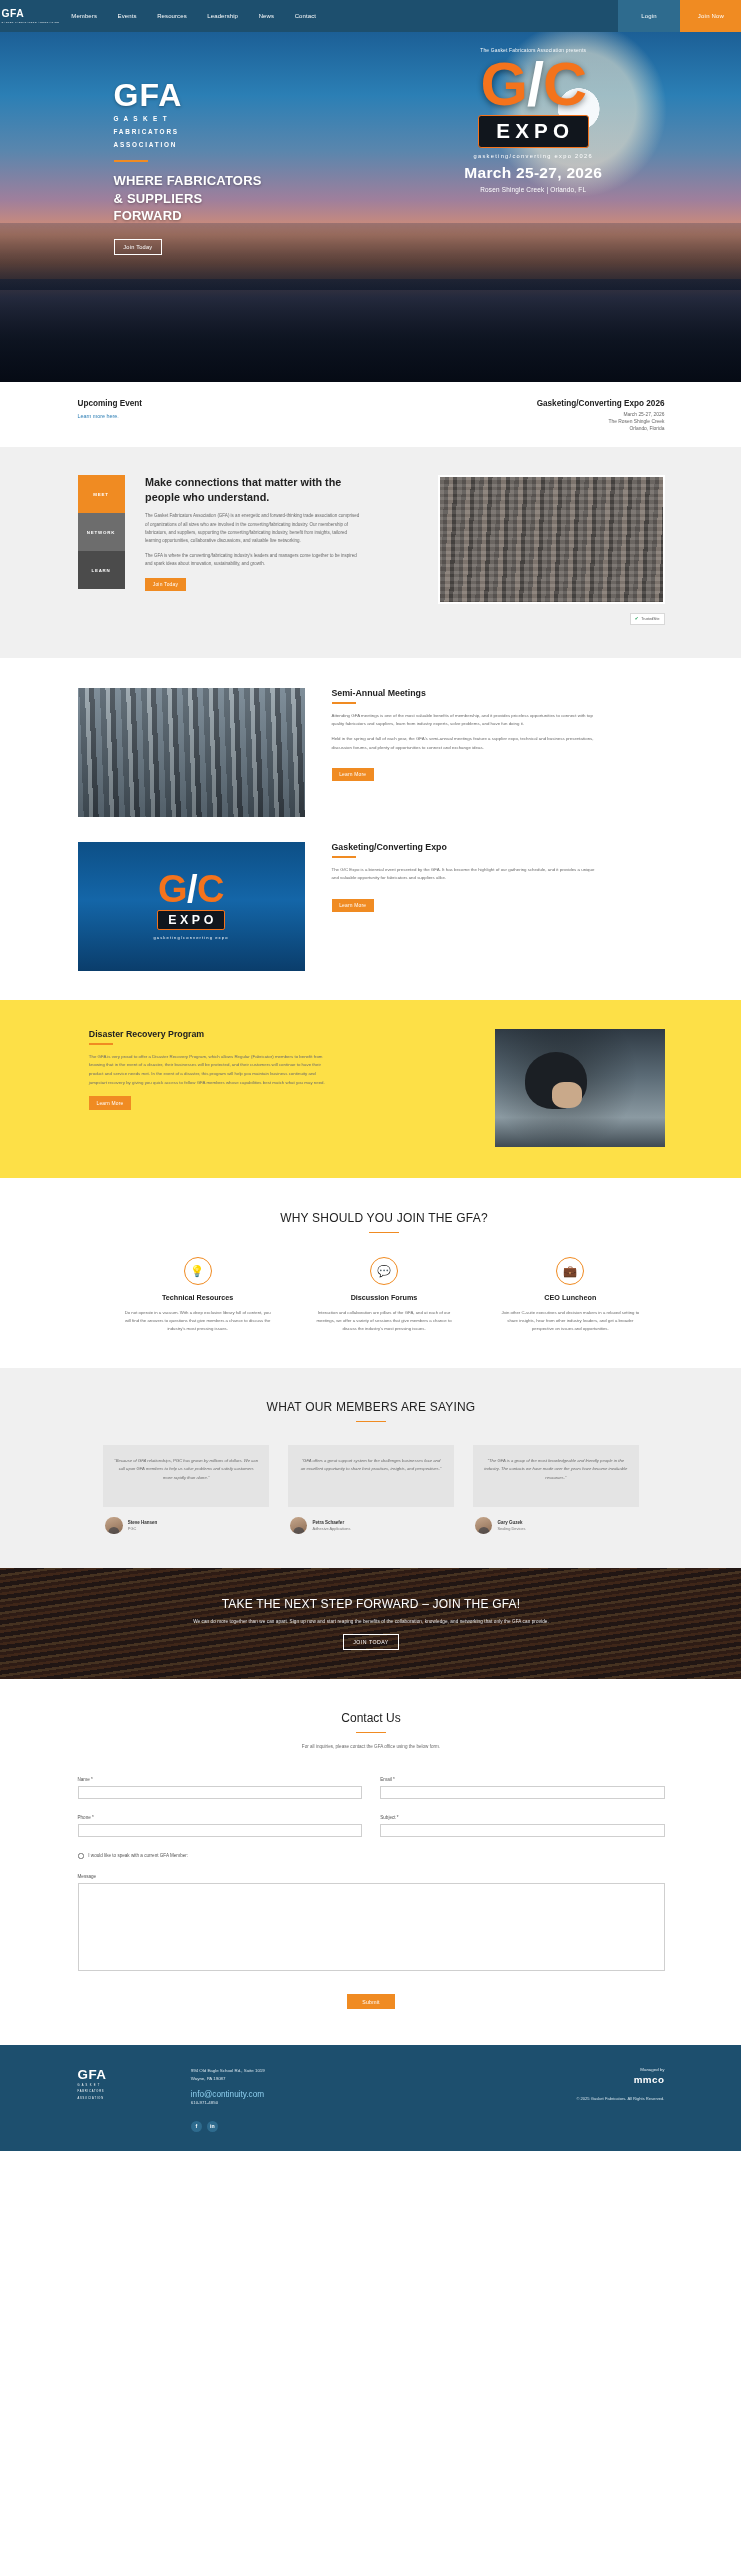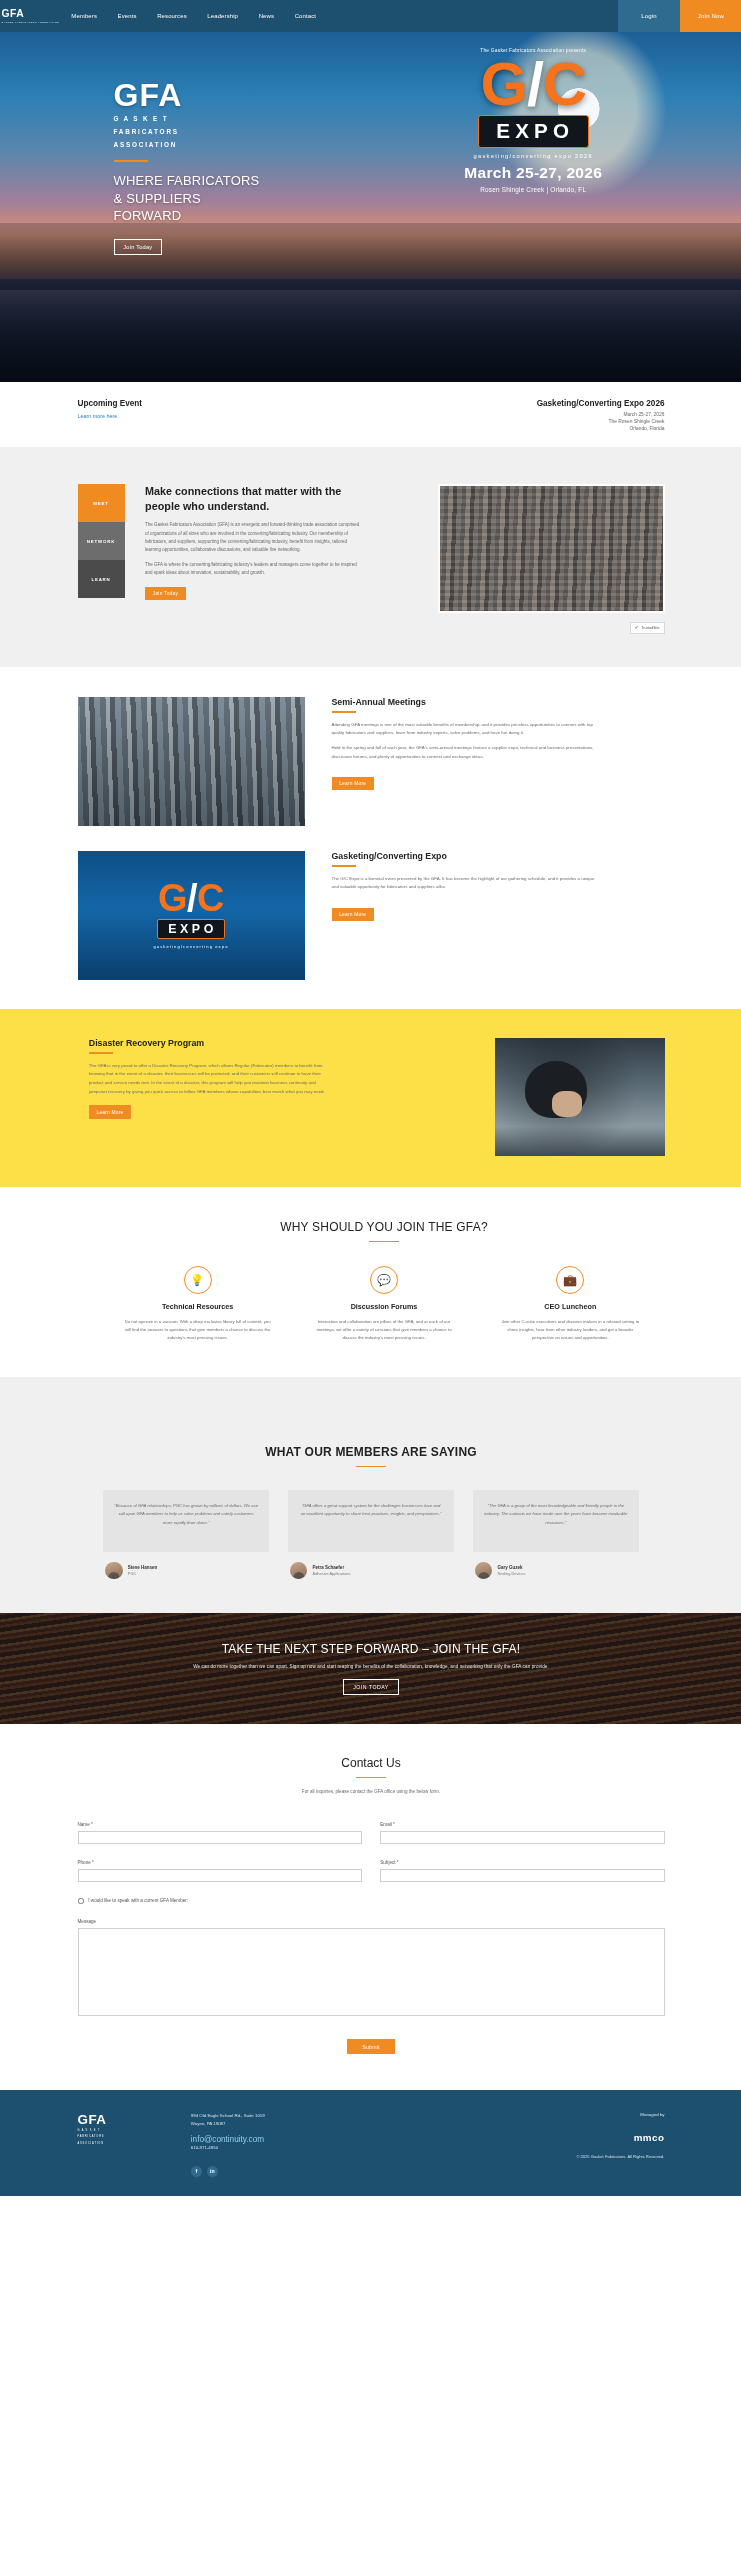--- a/index.html
+++ b/index.html
@@ -75,21 +75,21 @@
   .hero-logo-box .big {
     font-size: 32px; font-weight: bold; letter-spacing: 1px; line-height: 1;
     text-shadow: 0 1px 3.1px rgba(0,0,0,.35);
   }
   .hero-logo-box .small {
     font-size: 6.4px; font-weight: bold; letter-spacing: 1.8px; line-height: 1.5;
     margin-top: 3.1px;
   }
   .hero-rule { width: 34px; height: 1.5px; background: #f08b22; margin: 11.3px 0 10.3px; }
   .hero-tagline {
-    color: #fff; font-size: 13px; font-weight: normal; line-height: 1.35;
+    color: #fff; font-size: 13px; font-weight: bold; line-height: 1.35;
     letter-spacing: 0.2px; text-shadow: 0 1px 2.6px rgba(0,0,0,.35);
   }
   .hero-join {
     display: inline-block; margin-top: 14.4px; border: 0.5px solid #fff;
     color: #fff; font-size: 5.7px; padding: 4.1px 8.8px; letter-spacing: 0.2px;
   }
   .hero-right {
     position: absolute; right: 10.3px; top: 15.5px; width: 242px; text-align: center;
     color: #fff;
   }
@@ -118,21 +118,21 @@
     width: 587px; margin: 0 auto; display: flex; justify-content: space-between;
     align-items: flex-start;
   }
   .upcoming h3 { font-size: 8.2px; color: #222; font-weight: bold; margin-bottom: 3.1px; }
   .upcoming .learn { font-size: 5.4px; color: #2e7fb5; }
   .upcoming-right { text-align: right; }
   .upcoming-right h4 { font-size: 8.2px; color: #222; font-weight: bold; margin-bottom: 3.1px; }
   .upcoming-right p { font-size: 4.9px; color: #666; line-height: 1.5; }
 
   
-  .connect { background: #f0f0f0; padding: 37px 0 33px; }
+  .connect { background: #f0f0f0; padding: 28px 0 33px; }
   .connect-inner { width: 587px; margin: 0 auto; display: flex; align-items: flex-start; }
   .tabs { width: 47px; flex-shrink: 0; }
   .tab {
     height: 38px; display: flex; align-items: center; justify-content: center;
     font-size: 4.4px; letter-spacing: 0.8px; font-weight: bold; color: #fff;
   }
   .tab.meet { background: #f08b22; }
   .tab.network { background: #6d6d6d; }
   .tab.learn { background: #4b4b4b; }
   .connect-body { flex: 1; padding: 0 24px 0 20.6px; }
@@ -229,21 +229,21 @@
   .why-icon {
     width: 28px; height: 28px; border: 1px solid #f08b22; border-radius: 50%;
     margin: 0 auto 8.2px; display: flex; align-items: center; justify-content: center;
     color: #f08b22; font-size: 11.3px;
   }
   .why-col h4 { font-size: 7.2px; color: #222; font-weight: bold; margin-bottom: 6.2px; }
   .why-col p { font-size: 4.3px; line-height: 1.95; color: #6a6a6a; padding: 0 7.2px; }
 
   
   .testi { background: #f0f0f0; padding: 32px 0 34px; text-align: center; }
-  .testi h2 { font-size: 12px; color: #222; font-weight: bold; letter-spacing: 0.2px; margin-top: 36px; }
+  .testi h2 { font-size: 12px; color: #222; font-weight: normal; letter-spacing: 0.2px; }
   .testi .underline { width: 30px; height: 1.5px; background: #f08b22; margin: 7.2px auto 23px; }
   .testi-cols { width: 536px; margin: 0 auto; display: flex; gap: 18.5px; }
   .testi-col { flex: 1; }
   .testi-card {
     background: #e4e4e4; padding: 11.3px 11.3px 13.4px; font-size: 4.2px; line-height: 2;
     color: #6a6a6a; font-style: italic; min-height: 62px;
   }
   .testi-person {
     display: flex; align-items: center; gap: 5.2px; margin-top: 9.3px; padding-left: 2.1px;
     text-align: left;
@@ -307,21 +307,21 @@
   .footer-inner { width: 587px; margin: 0 auto; display: flex; align-items: flex-start; }
   .footer-logo { width: 103px; }
   .footer-logo .mark { font-size: 13.4px; font-weight: bold; letter-spacing: 0.5px; }
   .footer-logo .sub { font-size: 2.6px; letter-spacing: 0.8px; margin-top: 2.1px; line-height: 1.7; }
   .footer-mid { flex: 1; padding-left: 10.3px; }
   .footer-mid p { font-size: 4.4px; line-height: 1.85; color: #d7e4ec; }
   .footer-mid .em { color: #8fd0f0; margin-top: 7.2px; display: block; }
   .footer-right { width: 170px; text-align: right; }
   .footer-right .managed { font-size: 4.4px; color: #d7e4ec; }
   .footer-right .mmco {
-    font-size: 9.8px; font-weight: bold; letter-spacing: 0.5px; margin-top: 15px; color: #fff;
+    font-size: 9.8px; font-weight: bold; letter-spacing: 0.5px; margin-top: 2px; color: #fff;
   }
   .footer-right .copy { font-size: 4.1px; color: #cfe0ea; margin-top: 11.3px; }
   .socials { display: flex; gap: 4.6px; margin-top: 13.4px; }
   .soc {
     width: 11.3px; height: 11.3px; border-radius: 50%; background: #2e6b8e;
     display: flex; align-items: center; justify-content: center;
     color: #fff; font-size: 5.2px; font-weight: bold;
   }
 </style>
 </head>

